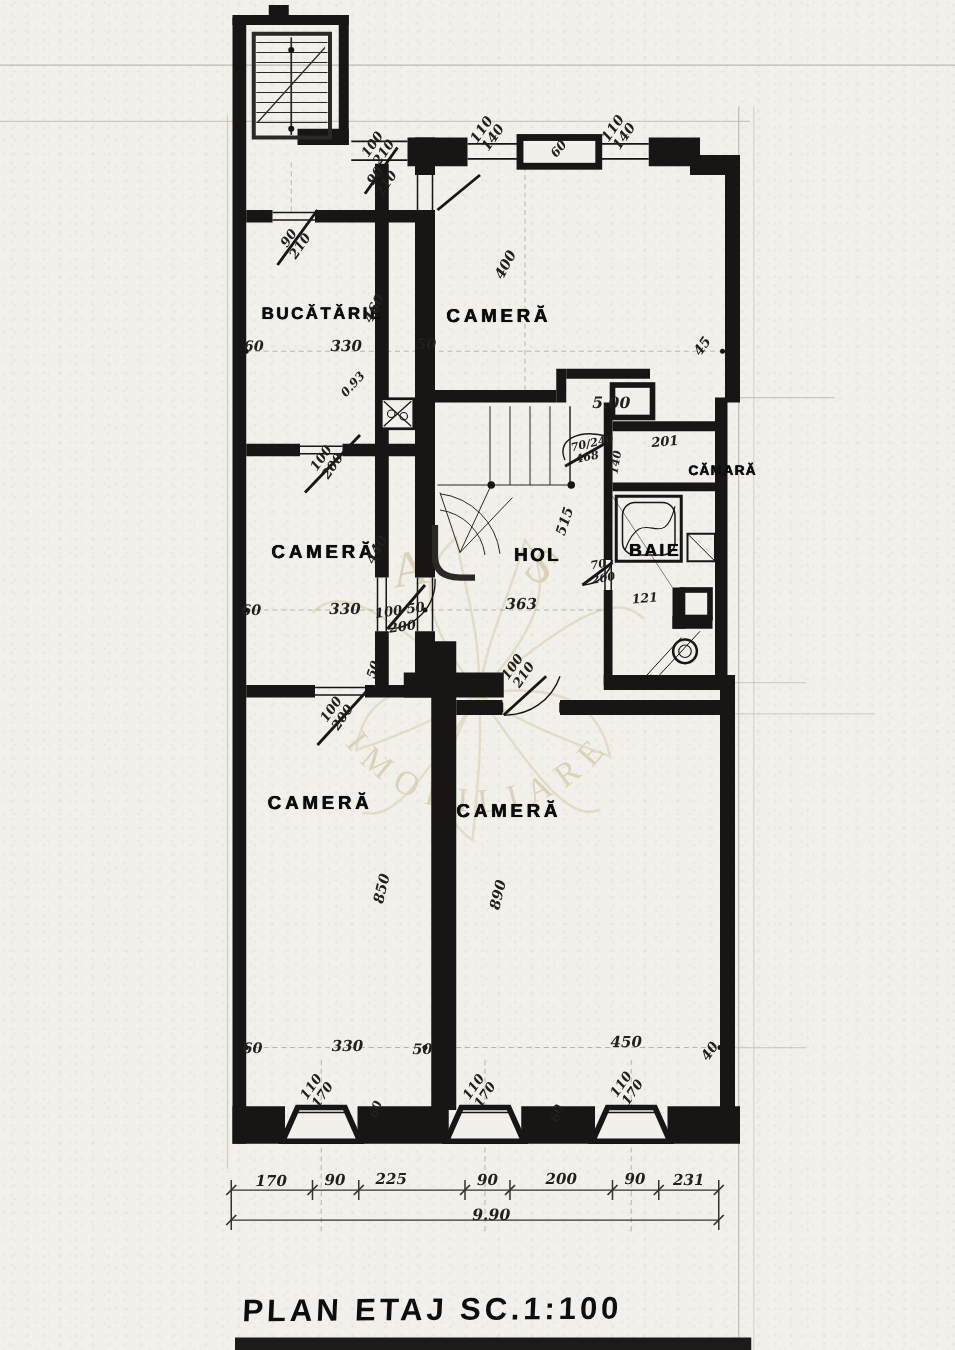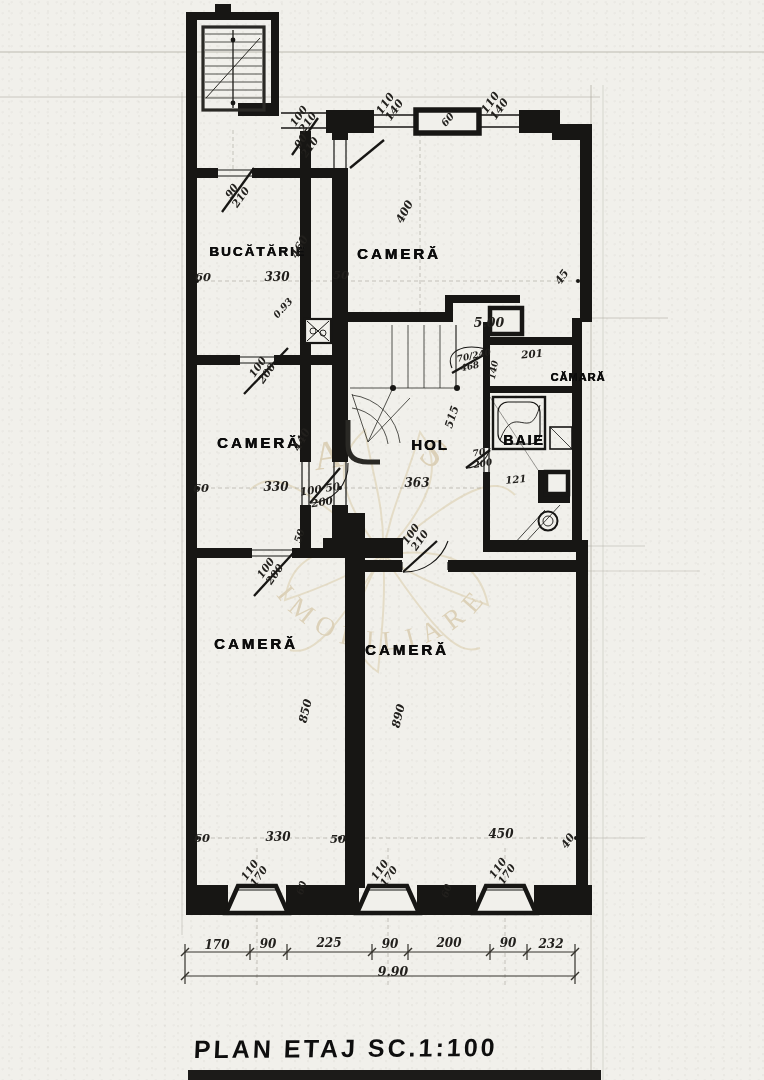--- a/index.html
+++ b/index.html
@@ -367,21 +367,21 @@
     <div class="dim-label" style="left: 254px; top: 873px; font-size: 10.5px; transform: translate(-50%, -50%) rotate(-55deg);">110
 170</div>
     <div class="dim-label" style="left: 384px; top: 873px; font-size: 10.5px; transform: translate(-50%, -50%) rotate(-55deg);">110
 170</div>
     <div class="dim-label" style="left: 502px; top: 871px; font-size: 10.5px; transform: translate(-50%, -50%) rotate(-55deg);">110
 170</div>
     <div class="dim-label" style="left: 302px; top: 888px; font-size: 10px; transform: translate(-50%, -50%) rotate(-72deg);">60</div>
     <div class="dim-label" style="left: 447px; top: 891px; font-size: 10px; transform: translate(-50%, -50%) rotate(-72deg);">60</div>
     <div class="dim-label" style="left: 217px; top: 945px; font-size: 12px; transform: translate(-50%, -50%) rotate(0deg);">170</div>
     <div class="dim-label" style="left: 268px; top: 944px; font-size: 12px; transform: translate(-50%, -50%) rotate(0deg);">90</div>
-    <div class="dim-label" style="left: 329px; top: 943px; font-size: 12px; transform: translate(-50%, -50%) rotate(0deg); text-align: right;">225</div>
+    <div class="dim-label" style="left: 313px; top: 943px; font-size: 12px; transform: translate(-50%, -50%) rotate(0deg); text-align: right;">225</div>
     <div class="dim-label" style="left: 390px; top: 944px; font-size: 12px; transform: translate(-50%, -50%) rotate(0deg);">90</div>
     <div class="dim-label" style="left: 449px; top: 943px; font-size: 12px; transform: translate(-50%, -50%) rotate(0deg);">200</div>
     <div class="dim-label" style="left: 508px; top: 943px; font-size: 12px; transform: translate(-50%, -50%) rotate(0deg);">90</div>
-    <div class="dim-label" style="left: 551px; top: 944px; font-size: 12px; transform: translate(-50%, -50%) rotate(0deg);">232</div>
+    <div class="dim-label" style="left: 551px; top: 944px; font-size: 12px; transform: translate(-50%, -50%) rotate(0deg);">231</div>
     <div class="dim-label" style="left: 393px; top: 972px; font-size: 12.5px; transform: translate(-50%, -50%) rotate(0deg);">9.90</div>
   </div>
 
 <div class="title">PLAN ETAJ SC.1:100</div>
 
 </body></html>

